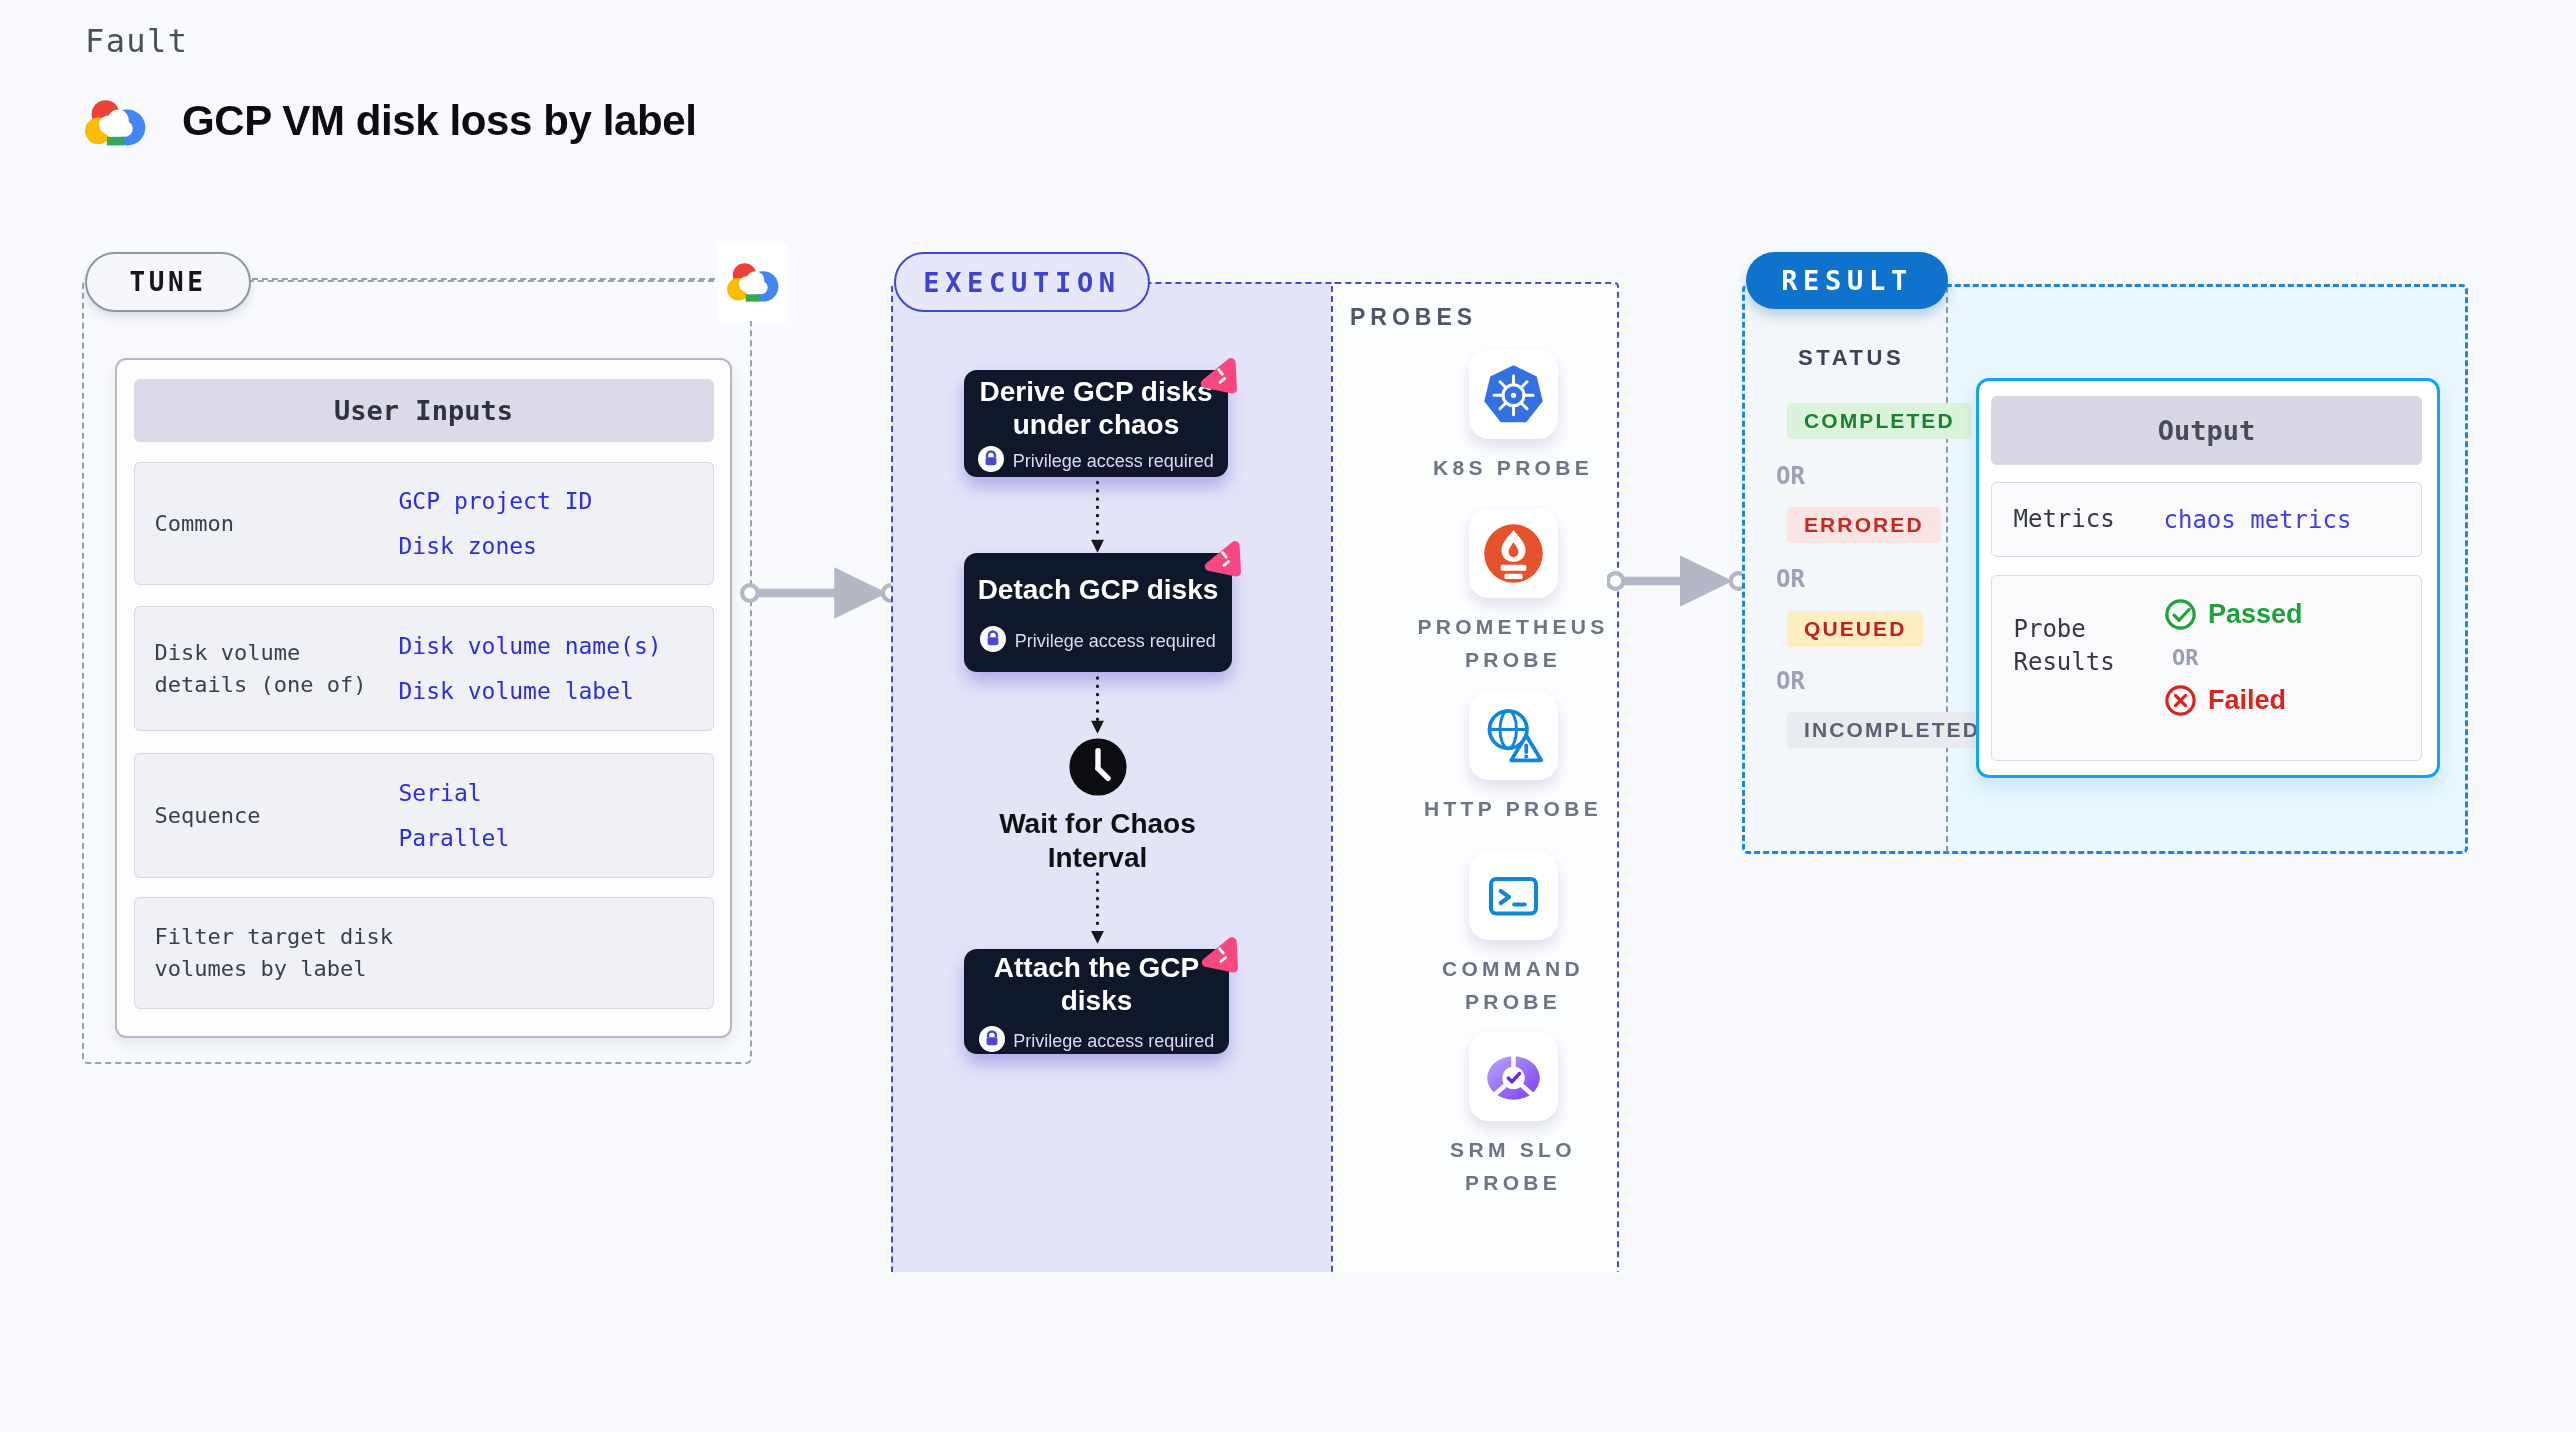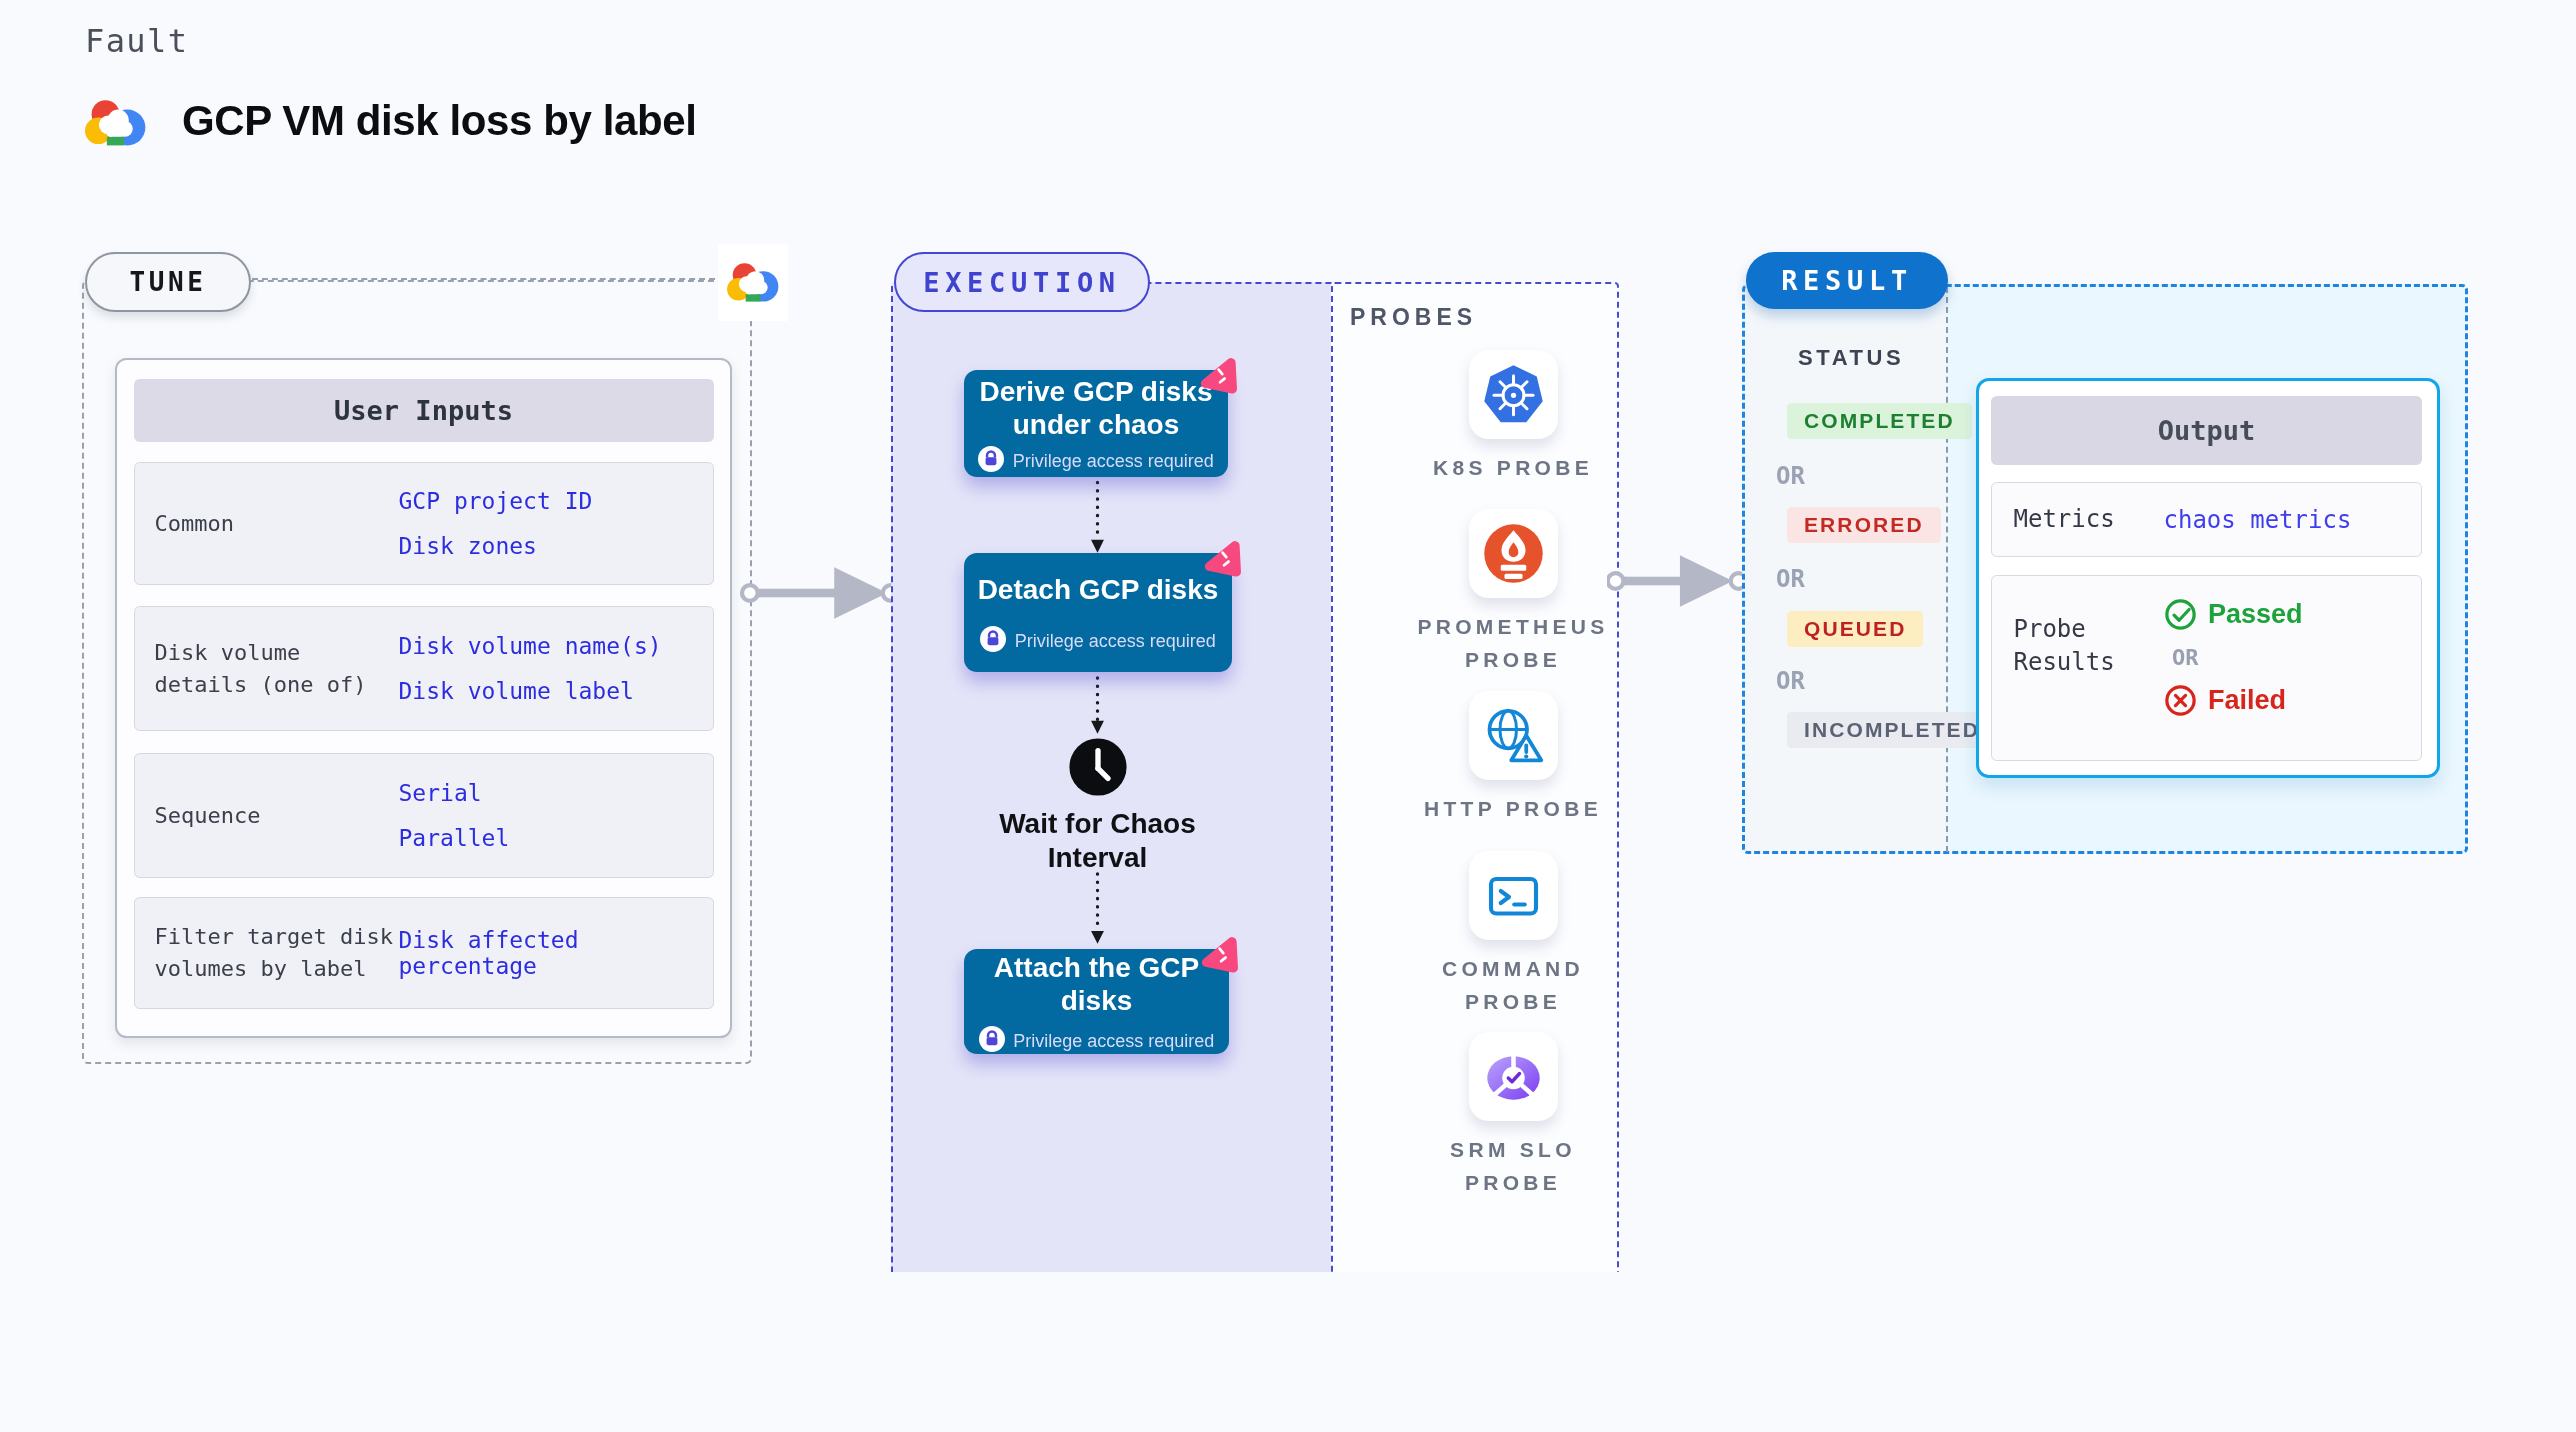--- a/index.html
+++ b/index.html
@@ -27,21 +27,21 @@
   .ui-row .row-label{flex:0 0 244px;font-family:"DejaVu Sans Mono",monospace;font-size:22px;color:#3a3f4b;line-height:32px;}
   .ui-row .row-values{display:flex;flex-direction:column;gap:18.6px;font-family:"DejaVu Sans Mono",monospace;font-size:23px;color:#2d2de0;}
 
   
   .flow-arrow{position:absolute;}
 
   
   #exec-region{position:absolute;left:891px;top:282px;width:440px;height:1000px;background:#e4e4f8;border:2.5px dashed #4347d3;border-radius:4.3px;}
   #exec-pill{position:absolute;left:894px;top:252px;width:252px;height:56px;background:#e7e7fc;border:2.9px solid #4347d3;border-radius:32px;display:flex;align-items:center;justify-content:center;font-family:"DejaVu Sans Mono",monospace;font-weight:700;font-size:27px;letter-spacing:5.7px;color:#4043ce;z-index:3;}
 
-  .step-node{position:absolute;background:#0369a1;border-radius:13px;box-shadow:0 10px 17px rgba(64,58,200,.32);color:#fff;display:flex;flex-direction:column;align-items:center;justify-content:center;text-align:center;z-index:2;}
+  .step-node{position:absolute;background:#0f172a;border-radius:13px;box-shadow:0 10px 17px rgba(64,58,200,.32);color:#fff;display:flex;flex-direction:column;align-items:center;justify-content:center;text-align:center;z-index:2;}
   #node-derive{left:964px;top:370px;width:264px;height:107px;gap:4.3px;}
   #node-detach{left:964px;top:553px;width:268px;height:119px;gap:20px;}
   #node-attach{left:964px;top:949px;width:265px;height:105px;gap:8.6px;}
   .step-title{font-weight:700;font-size:28px;line-height:33px;padding:0 13px;}
   .priv-row{display:flex;align-items:flex-end;gap:8.6px;}
   .priv-text{font-size:18px;color:#dadbf8;}
   .corner-icon{position:absolute;top:-14.3px;right:-13px;width:42px;height:40px;}
 
   .dot-connector{position:absolute;}
   #wait-label{position:absolute;left:953px;top:807px;width:289px;text-align:center;font-weight:700;font-size:28px;line-height:34px;color:#0f1115;}
@@ -136,23 +136,20 @@
     </div>
     <div class="ui-row" id="ui-row-2">
       <div class="row-label">Sequence</div>
       <div class="row-values">
         <div>Serial</div>
         <div>Parallel</div>
       </div>
     </div>
     <div class="ui-row" id="ui-row-3">
       <div class="row-label">Filter target disk volumes by label</div>
-      <div class="row-values">
-        <div>Disk affected percentage</div>
-      </div>
     </div>
   </div>
 
   <svg class="flow-arrow" style="left:737px;top:557px;" width="163" height="72" viewBox="0 0 228 100">
     <rect x="29" y="44" width="112" height="12" fill="#b4b7c6"></rect>
     <polygon points="136,14 136,86 210,50" fill="#b4b7c6"></polygon>
     <circle cx="18" cy="50" r="11" fill="#ffffff" stroke="#b4b7c6" stroke-width="6"></circle>
     <circle cx="215" cy="50" r="11" fill="#ffffff" stroke="#b4b7c6" stroke-width="6"></circle>
   </svg>
 

